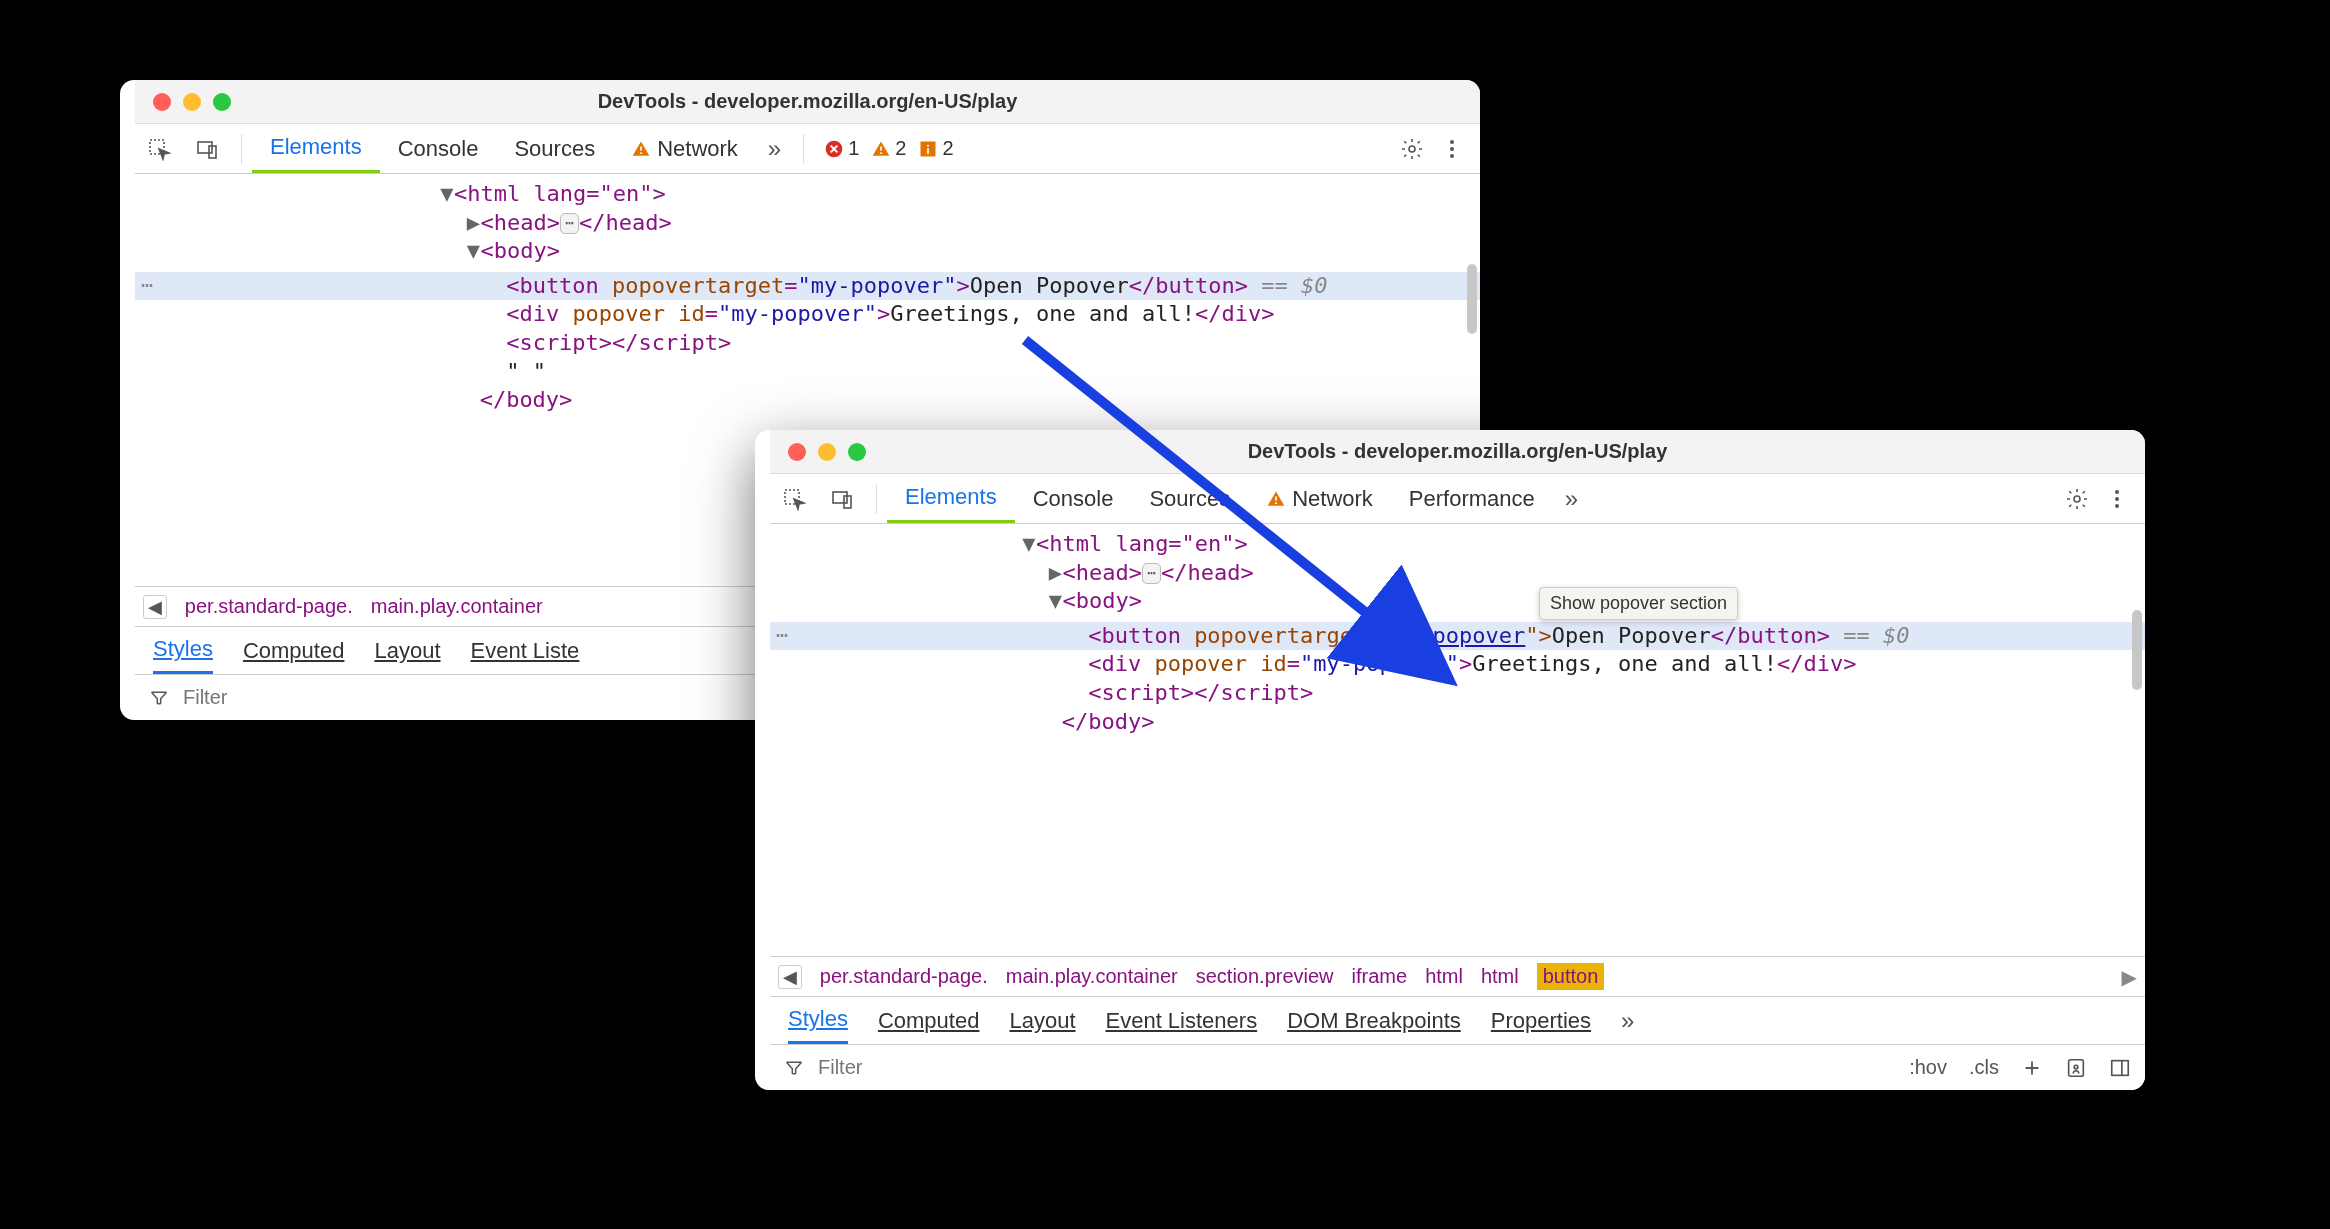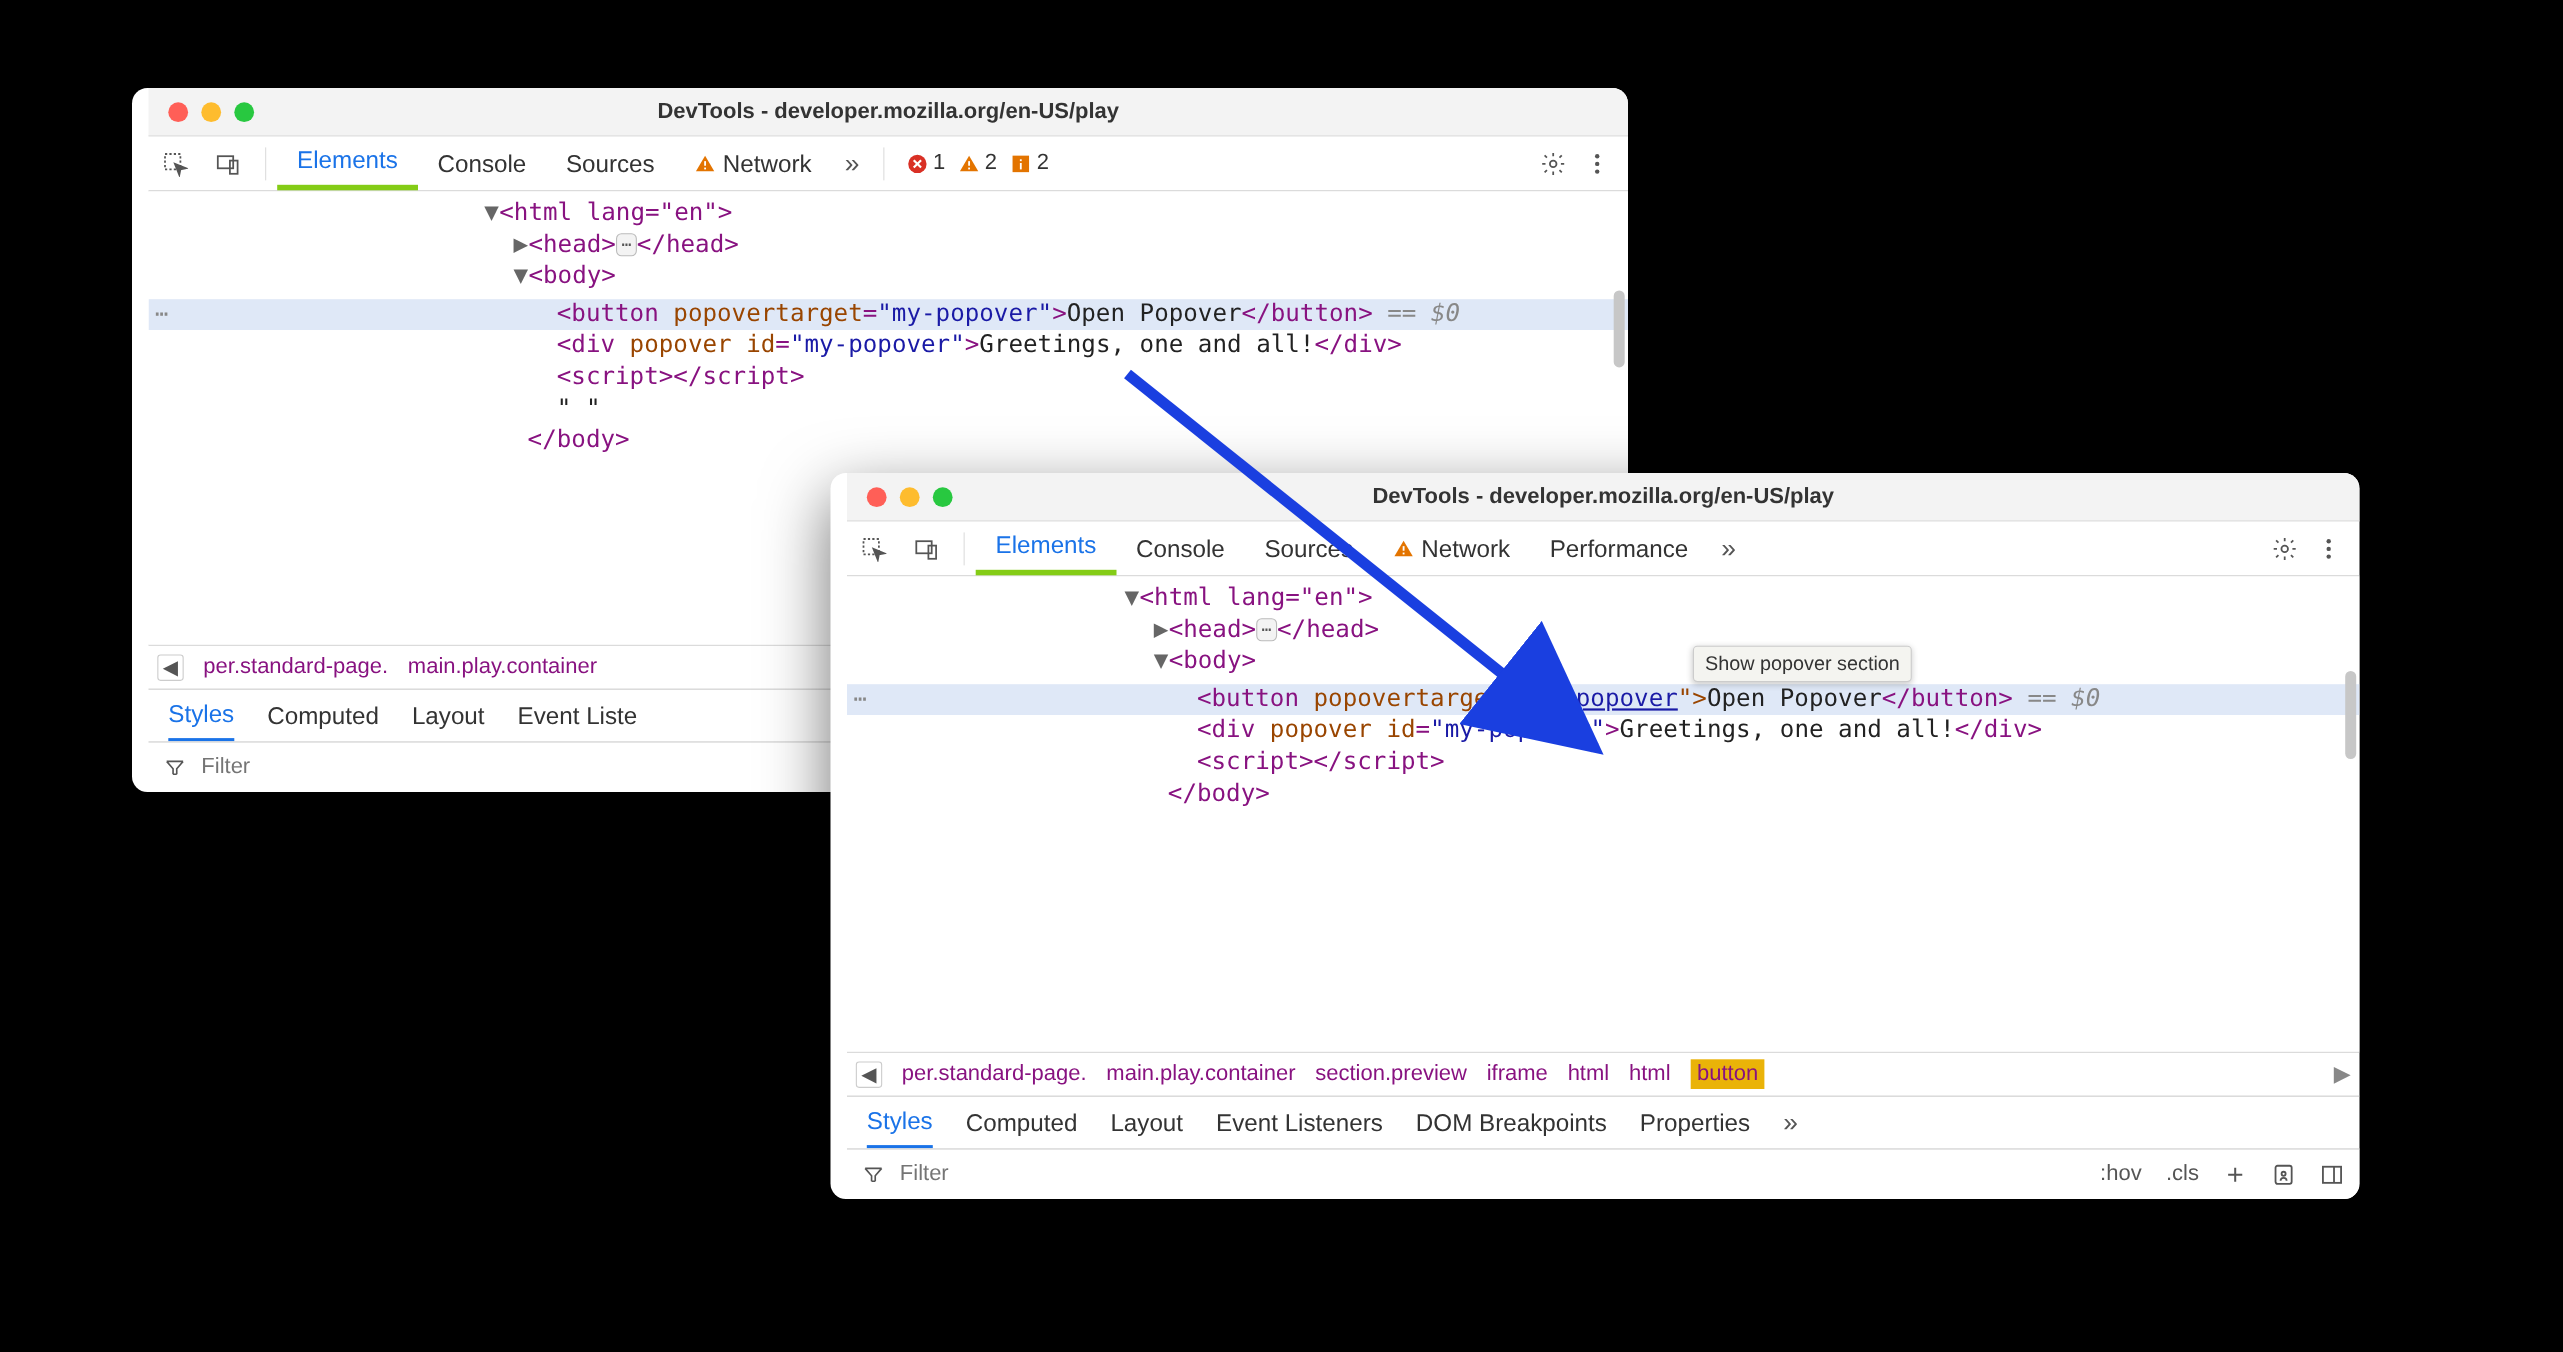--- a/index.html
+++ b/index.html
@@ -49,21 +49,21 @@
   }
   .toolbar .icon-btn {
     width: 40px; display: flex; align-items: center; justify-content: center;
     color: #555; margin: 0 4px;
   }
   .toolbar .tab {
     padding: 0 18px; height: 100%; display: flex; align-items: center;
     cursor: pointer; color: #333;
   }
   .toolbar .tab.active {
-    color: #1a73e8; border-bottom: 5px solid #84cc16;
+    color: #1a73e8; border-bottom: 3px solid #84cc16;
   }
   .toolbar .warn-ico { margin-right: 6px; }
   .toolbar .more { font-size: 24px; margin: 0 12px; color: #555; }
   .toolbar .counts { display: flex; align-items: center; gap: 12px; margin-left: 10px; font-size: 20px; color: #333;}
   .toolbar .count-badge { display: flex; align-items: center; gap: 4px; }
   .toolbar-right { margin-left: auto; display: flex; align-items: center; gap: 16px; padding-right: 16px; color: #555; }
   .dom-pane {
     position: relative;
     font-family: Menlo, Consolas, monospace;
     font-size: 22px;
@@ -96,21 +96,21 @@
     padding: 0 8px; gap: 18px;
   }
   .breadcrumb .chev { color: #555; font-size: 18px; border: 1px solid #ccc; padding: 0 4px; border-radius: 3px; }
   .breadcrumb .crumb { cursor: pointer; white-space: nowrap; }
   .breadcrumb .crumb.sel { background: #eab308; color: #881280; padding: 2px 6px; }
   .sub-tabs {
     display: flex; align-items: center; height: 48px;
     border-top: 1px solid #ccc; font-size: 22px; color: #333;
     gap: 30px; padding: 0 18px;
   }
-  .sub-tab { cursor: pointer; height: 100%; display: flex; align-items: center; }
+  .sub-tab { cursor: pointer; height: 100%; display: flex; align-items: center; text-decoration: underline; }
   .sub-tab.active { color: #1a73e8; border-bottom: 3px solid #1a73e8; }
   .filter-bar {
     display: flex; align-items: center; height: 46px;
     border-top: 1px solid #ccc; padding: 0 14px; gap: 12px;
     font-size: 20px; color: #555; background: #fff;
   }
   .filter-bar input {
     flex: 1; border: none; outline: none;
     font-size: 20px; color: #333; background: transparent;
   }

